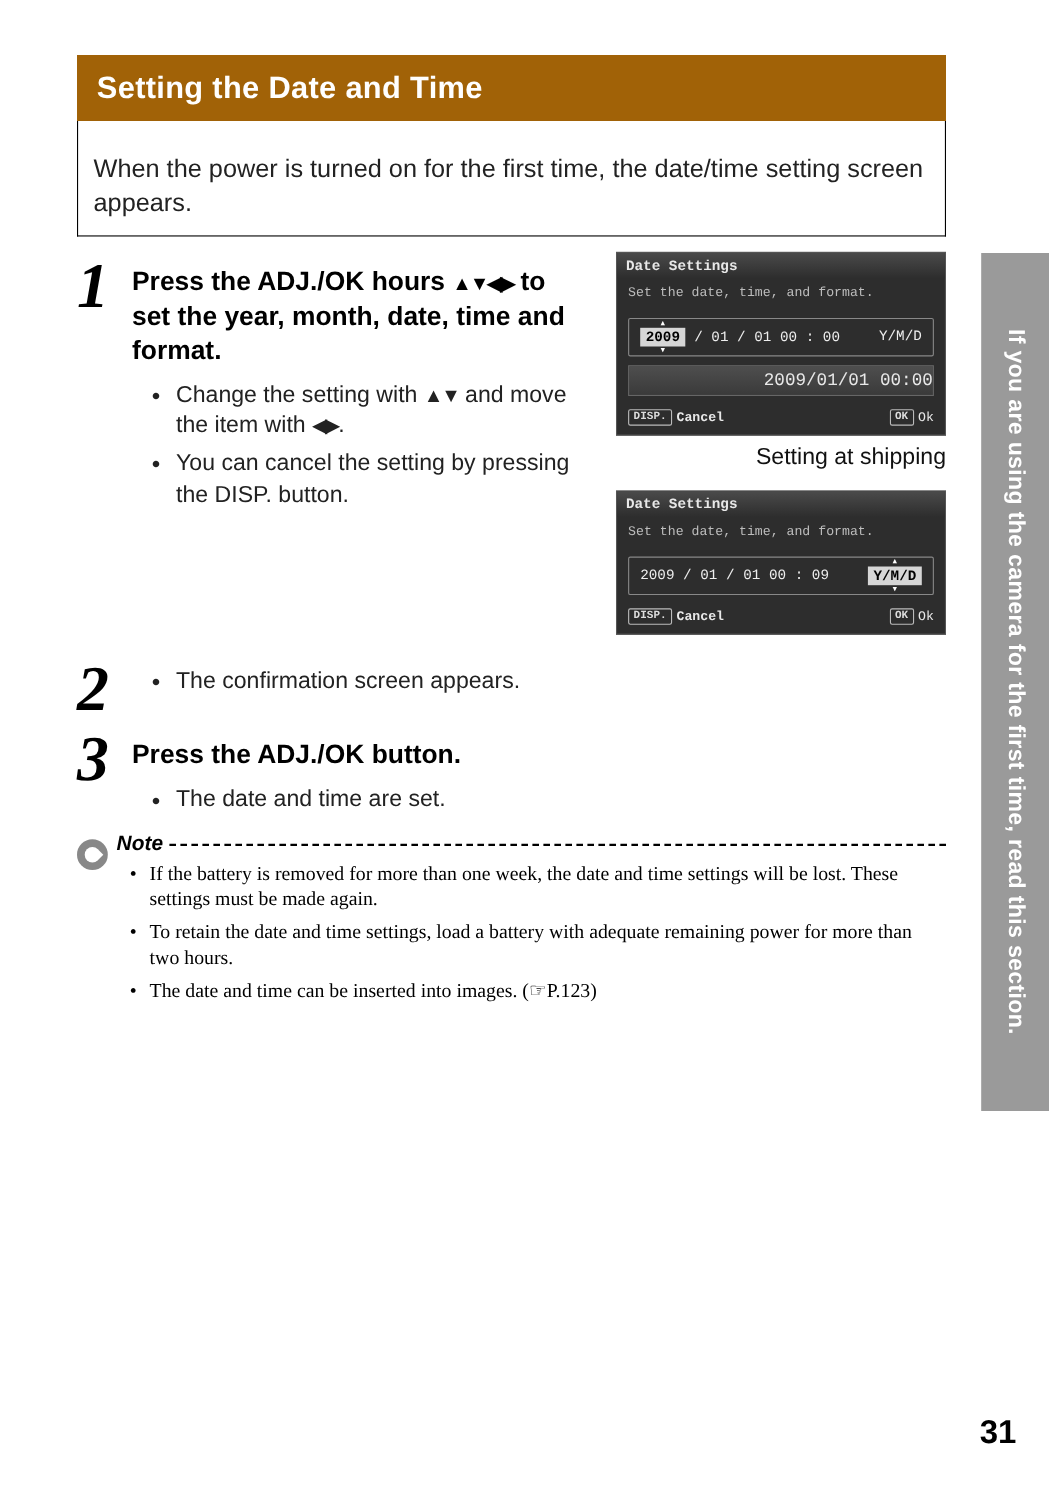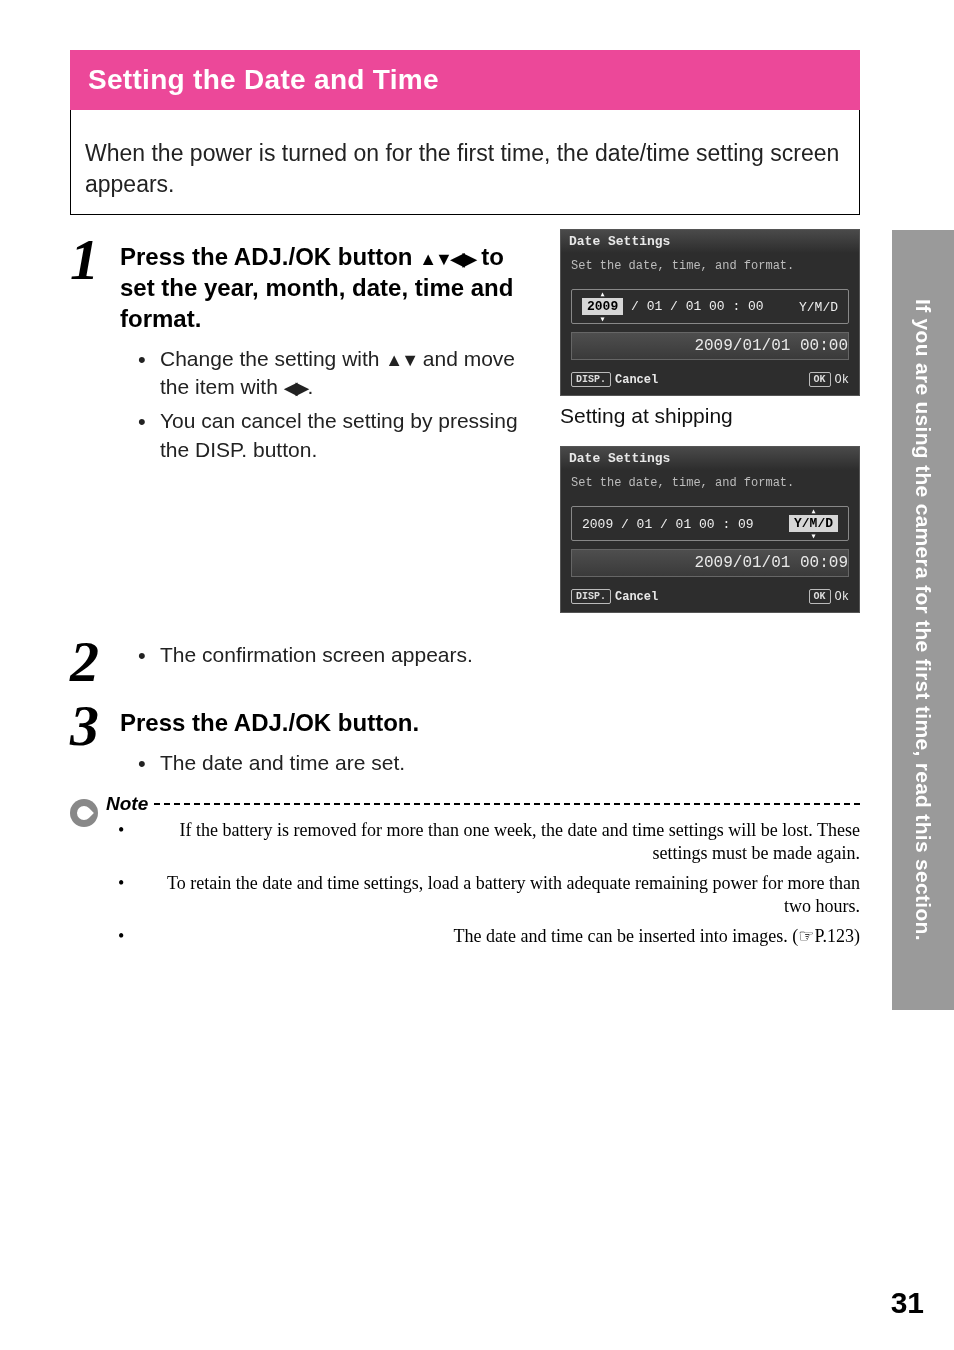--- a/index.html
+++ b/index.html
@@ -18,21 +18,21 @@
     text-orientation: mixed;
     font-weight: bold;
     font-size: 21px;
     display: flex;
     align-items: center;
     justify-content: center;
     padding: 10px 0;
     letter-spacing: 0.3px;
   }
   .title-bar {
-    background: #ec4899;
+    background: #a16207;
     color: #fff;
     font-size: 28px;
     font-weight: 900;
     padding: 14px 18px;
     letter-spacing: 0.3px;
   }
   .intro-box {
     border: 1px solid #000;
     border-top: none;
     padding: 28px 14px 14px;
@@ -89,21 +89,21 @@
     font-weight: bold;
   }
   .lcd-sub { padding: 6px 10px 10px; color: #bdbdbd; font-size: 12px; }
   .lcd-mid {
     margin: 6px 10px 8px;
     border: 1px solid #888;
     border-radius: 2px;
     padding: 8px 10px;
     display: flex;
     gap: 18px;
-    align-items: flex-end;
+    align-items: flex-start;
     color: #eee;
     font-size: 13px;
     position: relative;
   }
   .sel-box {
     position: relative;
     display: inline-block;
     padding: 1px 5px;
     background: #d6d6d6;
     color: #000;
@@ -143,26 +143,26 @@
     border-radius: 2px;
     padding: 0 4px;
     font-size: 10px;
     color: #ddd;
     margin-right: 4px;
     line-height: 13px;
     vertical-align: middle;
     font-weight: bold;
   }
   .caption {
-    text-align: left;
+    text-align: right;
     font-size: 21px;
     color: #111;
     margin-bottom: 18px;
   }
-  .note-block { display: flex; gap: 8px; margin-top: 10px; text-align: right; }
+  .note-block { display: flex; gap: 8px; margin-top: 10px; }
   .note-icon {
     width: 28px; height: 28px;
     background: #888; border-radius: 50%;
     position: relative; flex-shrink: 0; margin-top: 6px;
   }
   .note-icon::after {
     content: "";
     position: absolute;
     width: 14px; height: 14px;
     background: #fff;
@@ -213,21 +213,21 @@
       <span>When the power is turned on for the first time, the date/time setting screen appears.</span>
     </div>
 
     <div class="steps">
 
       <div class="step">
         <div class="step-num">1</div>
         <div class="step-body step1row">
           <div class="step1text">
             <div class="step-head">
-              <span>Press the ADJ./OK button </span><span class="inline-icon">▲▼◀▶</span><span> to set the year, month, date, time and format.</span>
+              <span>Press the ADJ./OK hours </span><span class="inline-icon">▲▼◀▶</span><span> to set the year, month, date, time and format.</span>
             </div>
             <ul class="sub-bullets">
               <li>
                 <span>Change the setting with </span><span class="inline-icon2">▲▼</span><span> and move the item with </span><span class="inline-icon2">◀▶</span><span>.</span>
               </li>
               <li>You can cancel the setting by pressing the DISP. button.</li>
             </ul>
           </div>
 
           <div class="screens">
@@ -247,21 +247,20 @@
             </div>
             <div class="caption">Setting at shipping</div>
 
             <div class="lcd">
               <div class="lcd-title">Date Settings</div>
               <div class="lcd-sub">Set the date, time, and format.</div>
               <div class="lcd-mid">
                 <span>2009 / 01 / 01    00 : 09</span>
                 <span style="margin-left:auto"><span class="sel-box">Y/M/D</span></span>
               </div>
-              <div class="lcd-preview">2009/01/01 00:09</div>
               <div class="lcd-foot">
                 <span><span class="chip">DISP.</span><b>Cancel</b></span>
                 <span><span class="chip">OK</span><span>Ok</span></span>
               </div>
             </div>
           </div>
         </div>
       </div>
 
       <div class="step">

